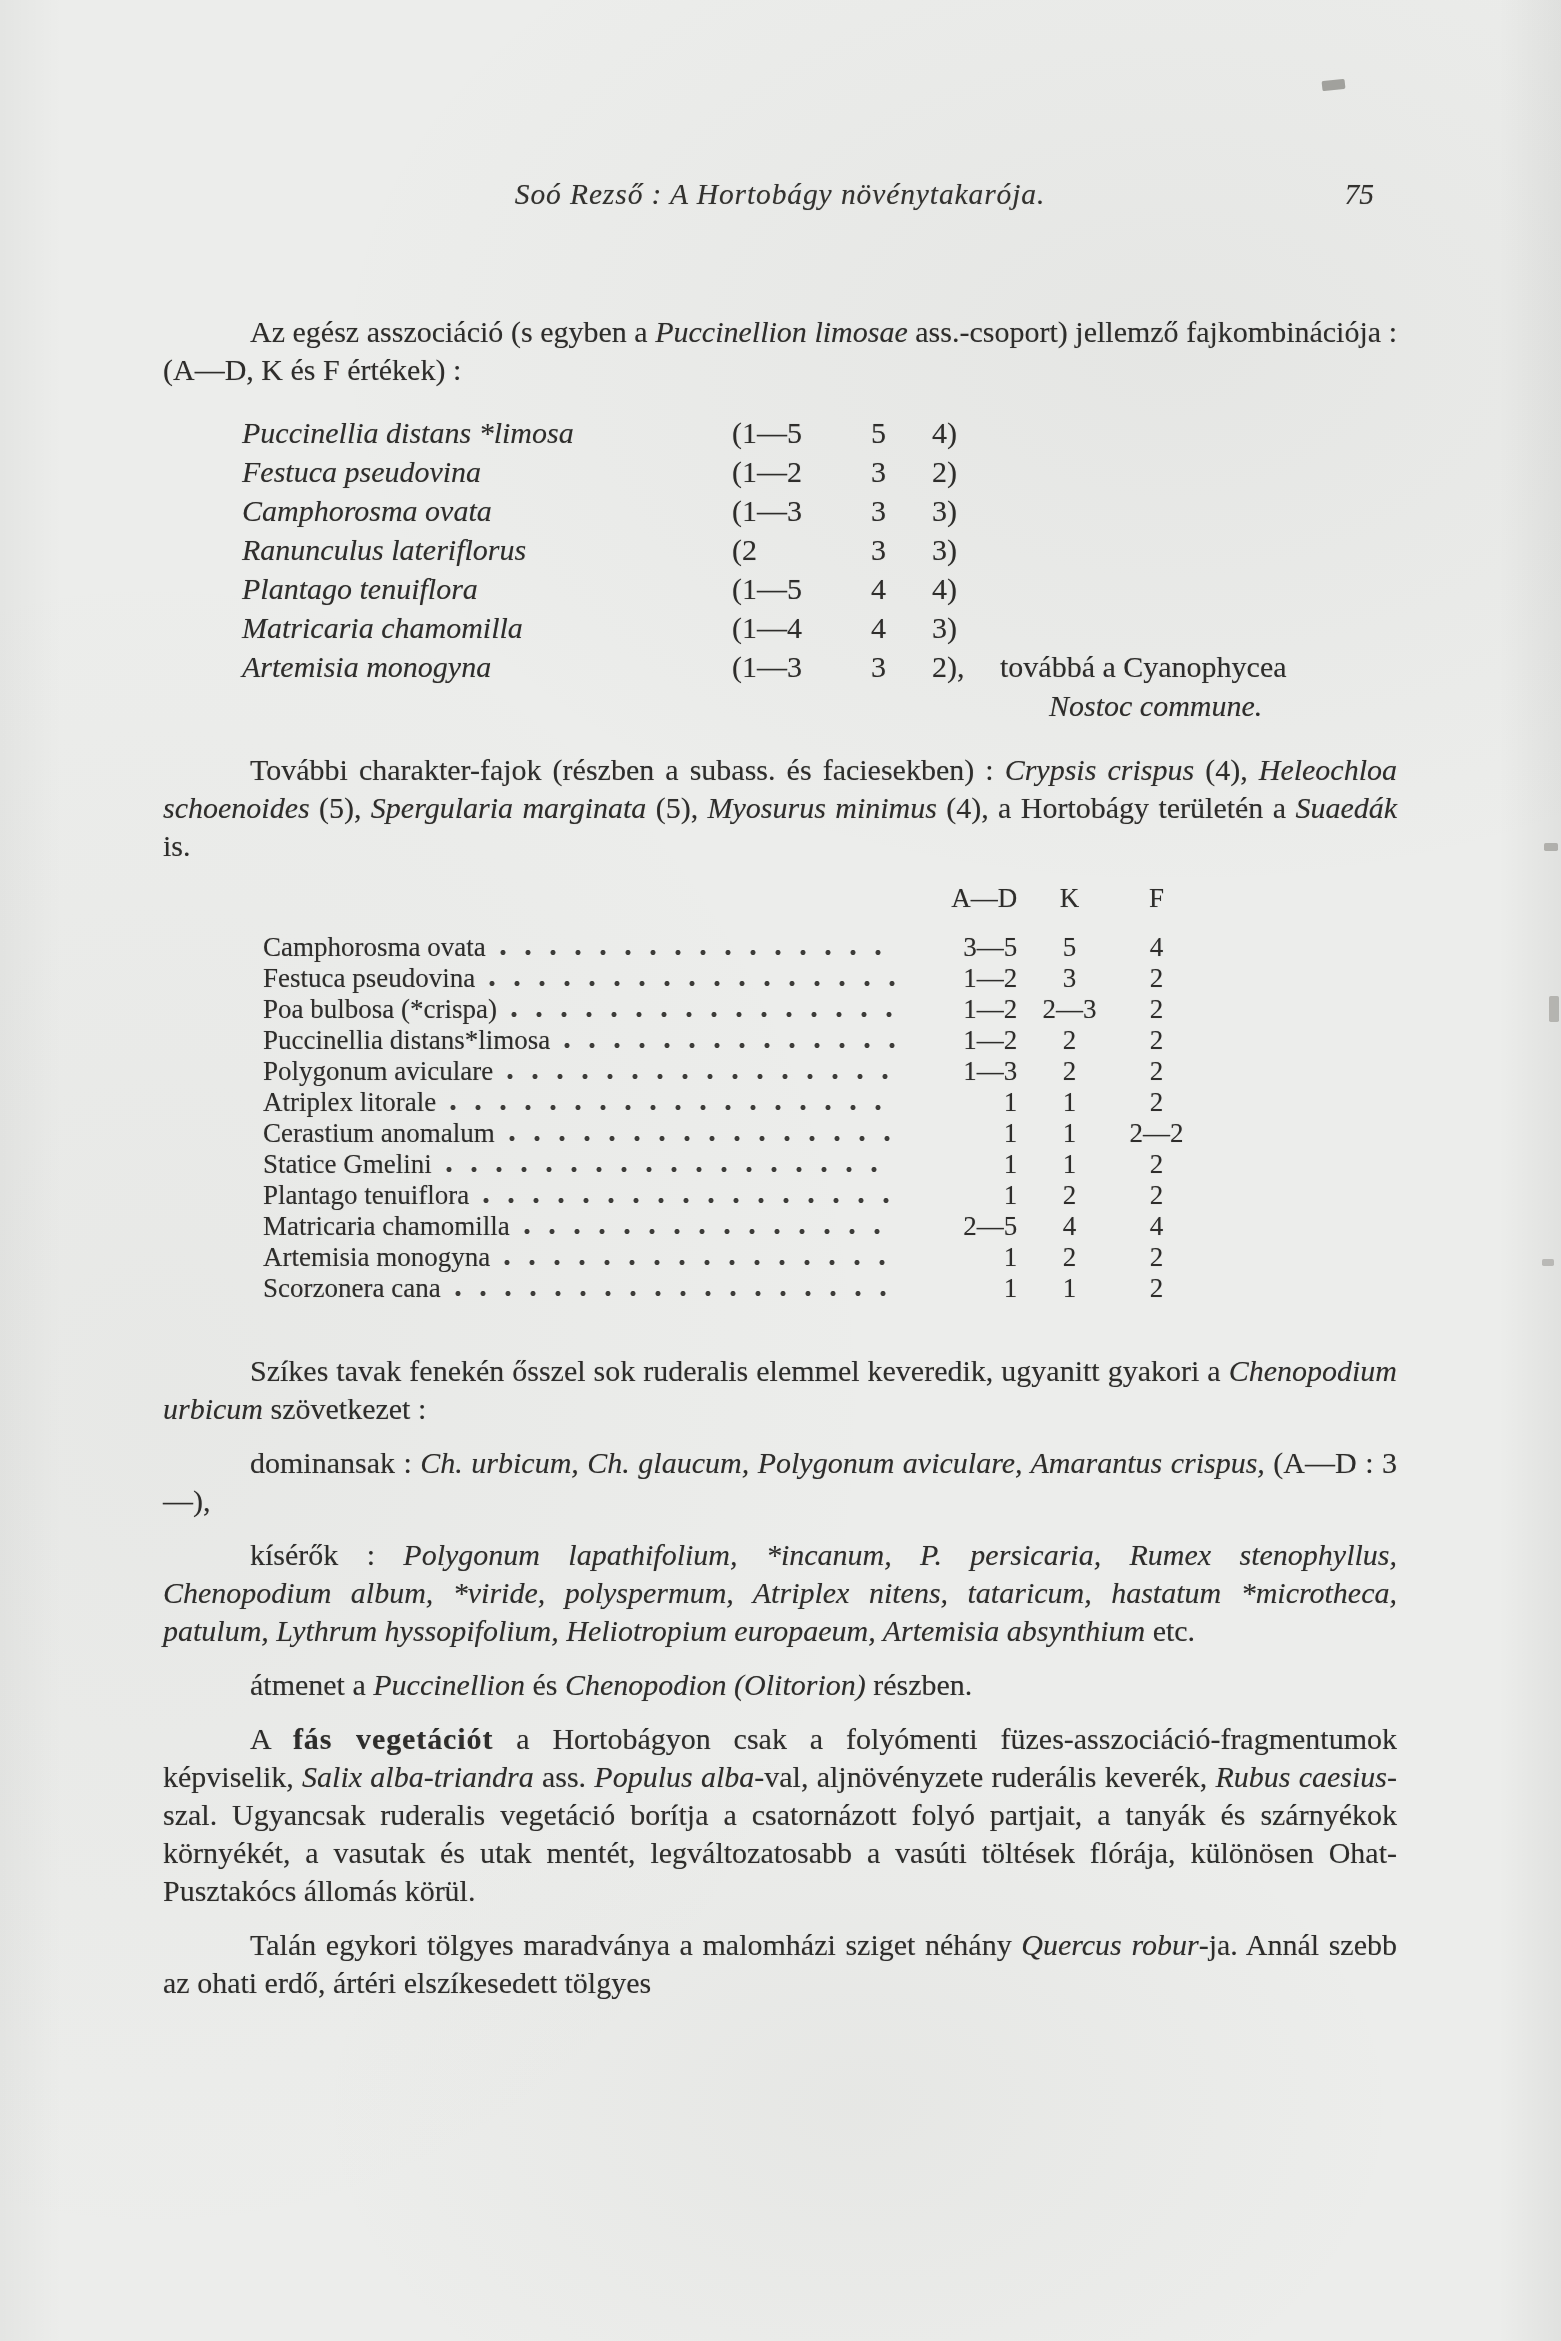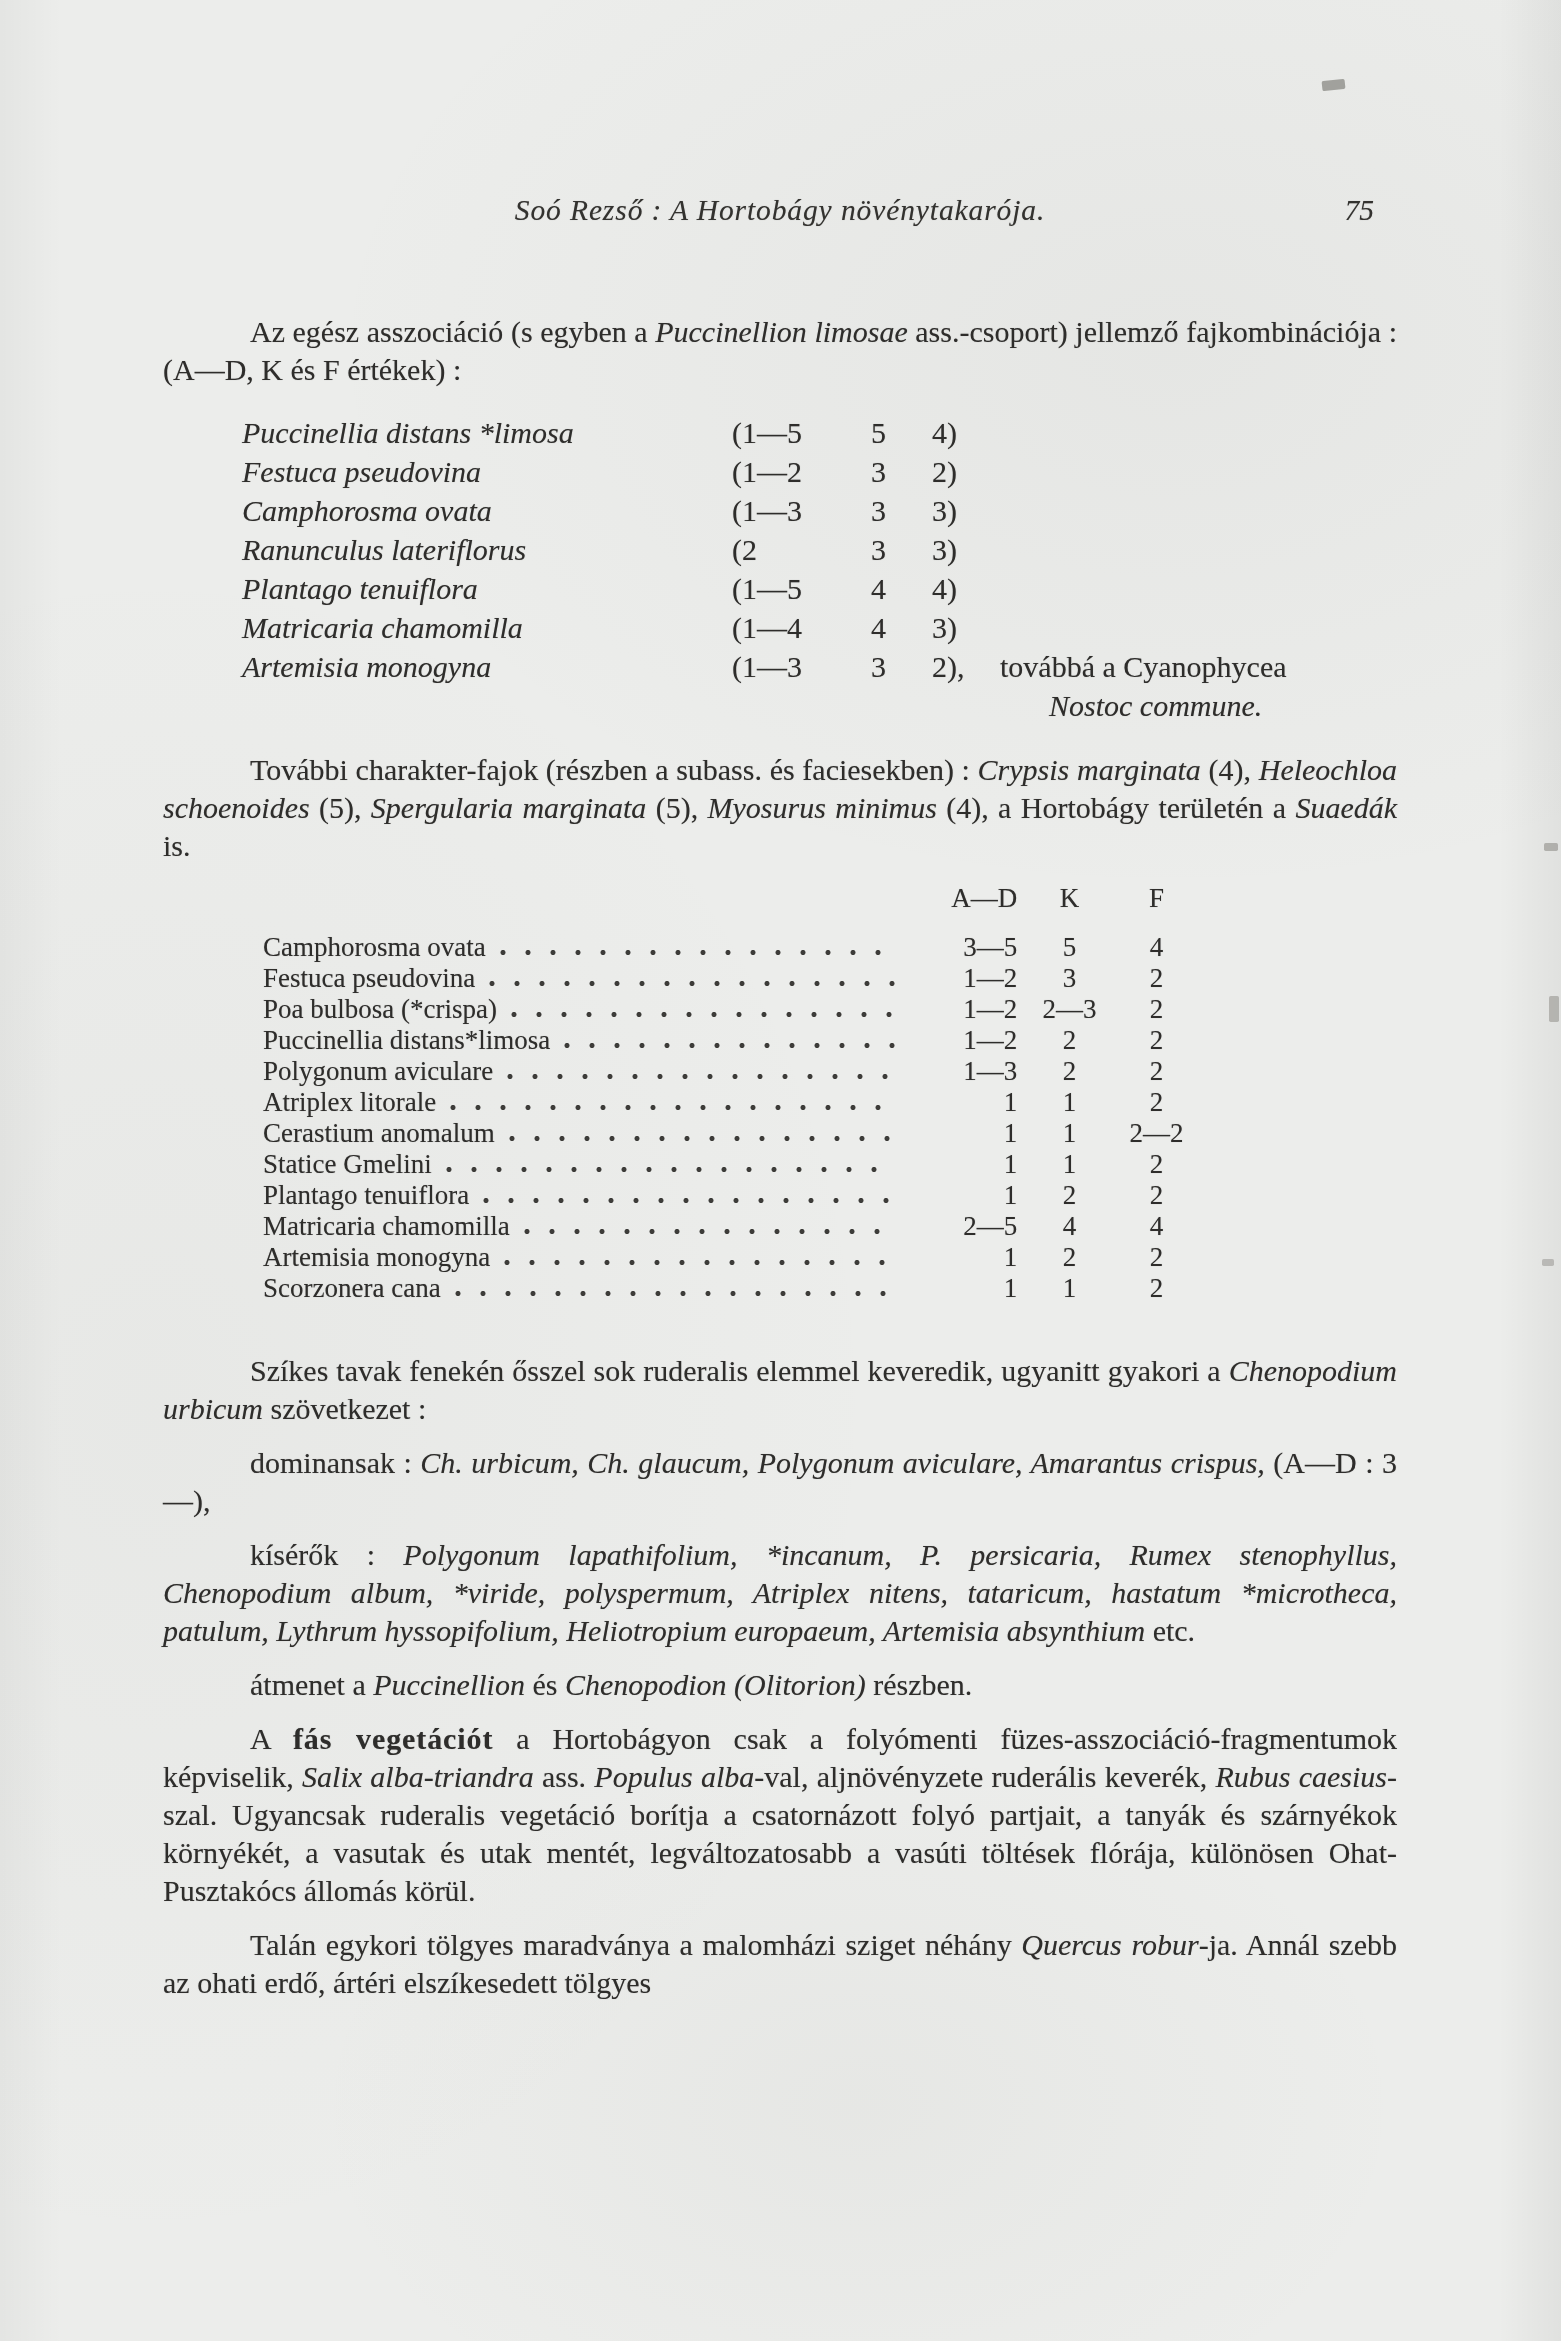--- a/index.html
+++ b/index.html
@@ -13,21 +13,21 @@
       radial-gradient(781px 520px at 55% 90%, rgba(120,120,110,0.05), rgba(0,0,0,0) 70%),
       linear-gradient(90deg, rgba(0,0,0,0.035) 0%, rgba(0,0,0,0) 4%, rgba(0,0,0,0) 96%, rgba(0,0,0,0.05) 100%);
     font-family:"Liberation Serif","DejaVu Serif",serif;
     color:#2e2d2b;
     overflow:hidden;
   }
   .ink{ text-shadow:0 0 0.9px rgba(40,40,40,0.35); }
 
   
   .runhead{
-    position:absolute; top:178px; left:147px; width:1266px; height:38px;margin-top:16px;
+    position:absolute; top:178px; left:147px; width:1266px; height:38px;
   }
   .runhead .title{
     display:block; text-align:center;
     font-style:italic; font-size:29.5px; letter-spacing:0.9px; color:#33322f;
   }
   .runhead .pageno{
     position:absolute; right:39px; top:0;
     font-size:29.5px; color:#33322f;font-style:italic;
   }
 
@@ -138,21 +138,21 @@
       <div class="a-row">
         <span class="a-name">Artemisia monogyna</span>
           <span class="a-ad">(1—3</span>
           <span class="a-k">3</span>
           <span class="a-f">2),</span>
           <span class="a-suffix">továbbá a Cyanophycea</span>
       </div>
       <div class="a-note">Nostoc commune.</div>
     </div>
 
-    <p class="par"><span>További charakter-fajok (részben a subass. és faciesekben) : </span><i>Crypsis marginata</i><span> (4), </span><i>Heleochloa schoenoides</i><span> (5), </span><i>Spergularia marginata</i><span> (5), </span><i>Myosurus minimus</i><span> (4), a Hortobágy területén a </span><i>Suaedák</i><span> is.</span></p>
+    <p class="par"><span>További charakter-fajok (részben a subass. és faciesekben) : </span><i>Crypsis crispus</i><span> (4), </span><i>Heleochloa schoenoides</i><span> (5), </span><i>Spergularia marginata</i><span> (5), </span><i>Myosurus minimus</i><span> (4), a Hortobágy területén a </span><i>Suaedák</i><span> is.</span></p>
 
 
     <div class="comp-table">
       <div class="ct-head">
         <span class="h-spacer"></span>
         <span class="h-ad">A—D</span>
         <span class="h-k">K</span>
         <span class="h-f">F</span>
       </div>
       <div class="ct-row">

